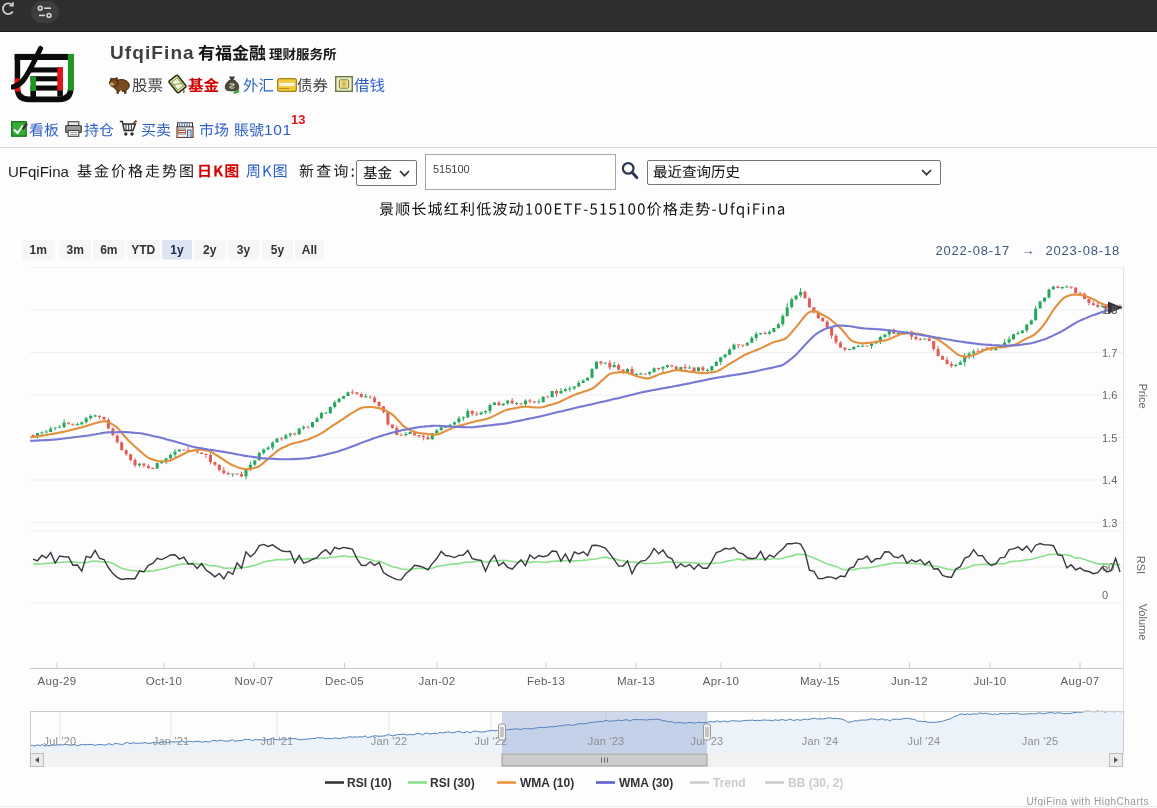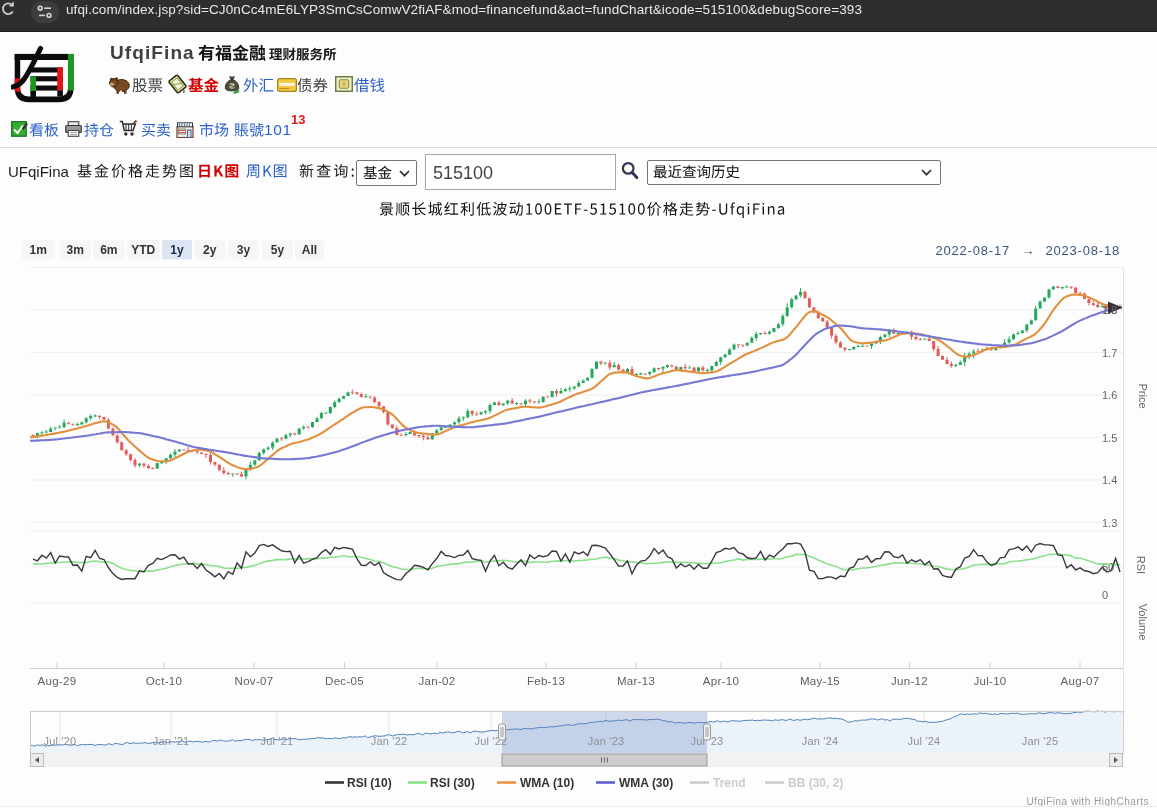--- a/index.html
+++ b/index.html
@@ -17,21 +17,20 @@
     </svg>
 <div class="pill"></div>
 <svg class="abs" style="left:36px;top:5px" width="19" height="14" viewBox="0 0 19 14">
       <g stroke="#d6d6d6" stroke-width="1.6" fill="none">
         <circle cx="4.2" cy="3.2" r="1.9"></circle>
         <path d="M8.2 3.2 H15"></path>
         <path d="M3 10.4 H9"></path>
         <circle cx="13" cy="10.4" r="1.9"></circle>
       </g>
     </svg>
-<div id="url">ufqi.com/index.jsp?sid=CJ0nCc4mE6LYP3SmCsComwV2fiAF&amp;mod=financefund&amp;act=fundChart&amp;icode=515100&amp;debugScore=393</div>
 <svg class="abs" style="left:11px;top:44px" width="64" height="62" viewBox="0 0 64 62">
       <path d="M3.7 9.9 L3.7 44 Q3.7 58.2 18 58.2 L48 58.2 Q62.6 58.2 62.6 44 L62.6 9.9 L57 9.9 L57 44 Q57 52.6 48 52.6 L18 52.6 Q9.2 52.6 9.2 44 L9.2 9.9 Z" fill="#0c0c0c"></path>
       <rect x="3.7" y="9.9" width="53.3" height="6.1" fill="#0c0c0c"></rect>
       <rect x="57" y="9.9" width="5.6" height="36.6" fill="#1d9a1d"></rect>
       <rect x="3.7" y="34.5" width="5.5" height="13" fill="#e51313"></rect>
       <rect x="19.4" y="23.4" width="32.5" height="5.1" fill="#0c0c0c"></rect>
       <rect x="19.4" y="32.2" width="32.5" height="5.1" fill="#0c0c0c"></rect>
       <rect x="19.4" y="41.5" width="32.5" height="5.1" fill="#0c0c0c"></rect>
       <rect x="19.4" y="32.6" width="5.6" height="14.4" fill="#1d9a1d"></rect>
       <rect x="19.4" y="47" width="5.6" height="6.5" fill="#0c0c0c"></rect>
@@ -153,21 +152,21 @@
       <path transform="translate(1,13.5)" d="M5.4 -3.2C5.8 -2.4 6.4 -1.4 6.6 -0.8L7.4 -1.2C7.2 -1.9 6.7 -2.9 6.2 -3.6ZM2.0 -3.5C1.7 -2.6 1.2 -1.7 0.6 -1.0C0.8 -0.9 1.2 -0.6 1.4 -0.4C2.0 -1.2 2.6 -2.2 2.9 -3.3ZM8.3 -11.2V-6.0C8.3 -4.0 8.2 -1.4 6.9 0.4C7.1 0.5 7.6 0.9 7.8 1.1C9.2 -0.9 9.3 -3.8 9.3 -6.0V-6.5H11.6V1.1H12.7V-6.5H14.4V-7.5H9.3V-10.4C10.9 -10.7 12.6 -11.0 13.9 -11.5L13.0 -12.3C11.9 -11.9 10.0 -11.4 8.3 -11.2ZM3.2 -12.4C3.4 -12.0 3.7 -11.5 3.9 -11.0H0.9V-10.1H7.5V-11.0H5.0C4.8 -11.5 4.5 -12.2 4.2 -12.7ZM5.7 -10.0C5.5 -9.3 5.1 -8.3 4.8 -7.6H0.7V-6.6H3.8V-5.1H0.8V-4.1H3.8V-0.3C3.8 -0.1 3.7 -0.1 3.6 -0.1C3.4 -0.1 3.0 -0.1 2.4 -0.1C2.6 0.2 2.7 0.6 2.8 0.9C3.5 0.9 4.0 0.9 4.3 0.7C4.7 0.5 4.8 0.3 4.8 -0.3V-4.1H7.6V-5.1H4.8V-6.6H7.8V-7.6H5.9C6.1 -8.2 6.4 -9.0 6.7 -9.8ZM1.9 -9.8C2.2 -9.1 2.4 -8.2 2.5 -7.6L3.4 -7.9C3.4 -8.4 3.1 -9.3 2.8 -10.0Z M21.6 -3.3H27.7V-2.0H21.6ZM21.6 -5.3H27.7V-4.0H21.6ZM20.5 -6.1V-1.2H28.9V-6.1ZM18.3 -0.3V0.7H31.1V-0.3ZM24.1 -12.6V-10.7H18.1V-9.7H22.9C21.6 -8.3 19.6 -7.0 17.7 -6.4C18.0 -6.1 18.3 -5.7 18.5 -5.5C20.5 -6.3 22.7 -7.8 24.1 -9.6V-6.6H25.2V-9.6C26.6 -7.9 28.8 -6.3 30.9 -5.6C31.1 -5.9 31.4 -6.3 31.7 -6.5C29.8 -7.1 27.7 -8.3 26.4 -9.7H31.4V-10.7H25.2V-12.6Z M36.1 -11.6C36.8 -10.9 37.7 -10.0 38.2 -9.3L39.0 -10.1C38.6 -10.7 37.6 -11.6 36.9 -12.3ZM35.0 -7.9V-6.8H37.1V-1.7C37.1 -1.0 36.7 -0.6 36.4 -0.4C36.6 -0.1 36.9 0.3 37.0 0.6C37.2 0.3 37.6 -0.0 40.2 -1.9C40.1 -2.1 39.9 -2.6 39.8 -2.9L38.2 -1.7V-7.9ZM42.0 -12.6C41.4 -10.7 40.3 -8.8 39.1 -7.6C39.4 -7.4 39.8 -7.1 40.1 -6.9C40.7 -7.5 41.3 -8.4 41.8 -9.3H47.4C47.2 -3.0 47.0 -0.7 46.5 -0.1C46.3 0.0 46.1 0.1 45.8 0.1C45.5 0.1 44.7 0.1 43.8 0.0C44.0 0.3 44.1 0.8 44.1 1.1C44.9 1.1 45.8 1.2 46.3 1.1C46.8 1.1 47.1 0.9 47.5 0.5C48.0 -0.2 48.3 -2.6 48.5 -9.8C48.5 -9.9 48.5 -10.3 48.5 -10.3H42.3C42.6 -11.0 42.9 -11.6 43.1 -12.3ZM44.5 -4.4V-2.8H41.9V-4.4ZM44.5 -5.3H41.9V-6.9H44.5ZM40.9 -7.8V-0.9H41.9V-1.8H45.5V-7.8Z M53.7 -5.8C54.2 -5.8 54.7 -6.3 54.7 -6.9C54.7 -7.5 54.2 -7.9 53.7 -7.9C53.1 -7.9 52.7 -7.5 52.7 -6.9C52.7 -6.3 53.1 -5.8 53.7 -5.8ZM53.7 0.2C54.2 0.2 54.7 -0.2 54.7 -0.8C54.7 -1.5 54.2 -1.9 53.7 -1.9C53.1 -1.9 52.7 -1.5 52.7 -0.8C52.7 -0.2 53.1 0.2 53.7 0.2Z" fill="#1c1c1c"></path>
     </svg>
 <div class="selbox" style="left:356px;top:160px;width:61px;height:26px"></div>
 <svg class="abs" style="left:362px;top:165px" width="31" height="20" viewBox="0 0 31 20">
       <path transform="translate(1,13.1)" d="M9.9 -12.2V-10.8H4.6V-12.2H3.6V-10.8H1.3V-9.9H3.6V-5.2H0.7V-4.3H3.8C3.0 -3.2 1.7 -2.3 0.5 -1.9C0.8 -1.7 1.1 -1.3 1.2 -1.0C2.6 -1.7 4.1 -2.9 5.0 -4.3H9.6C10.5 -3.0 11.9 -1.8 13.3 -1.2C13.5 -1.5 13.8 -1.8 14.0 -2.0C12.8 -2.5 11.6 -3.3 10.7 -4.3H13.8V-5.2H11.0V-9.9H13.2V-10.8H11.0V-12.2ZM4.6 -9.9H9.9V-8.9H4.6ZM6.7 -3.8V-2.6H3.7V-1.7H6.7V-0.2H1.8V0.8H12.8V-0.2H7.8V-1.7H10.8V-2.6H7.8V-3.8ZM4.6 -8.1H9.9V-7.1H4.6ZM4.6 -6.2H9.9V-5.2H4.6Z M17.4 -3.2C17.9 -2.3 18.5 -1.2 18.7 -0.5L19.7 -0.9C19.4 -1.6 18.8 -2.7 18.3 -3.5ZM25.1 -3.5C24.8 -2.7 24.1 -1.6 23.6 -0.8L24.4 -0.5C25.0 -1.1 25.6 -2.2 26.2 -3.1ZM21.7 -12.3C20.4 -10.2 17.7 -8.5 14.9 -7.6C15.2 -7.3 15.5 -6.9 15.7 -6.6C16.5 -6.9 17.3 -7.2 18.0 -7.6V-6.8H21.1V-4.8H16.1V-3.8H21.1V-0.3H15.5V0.7H28.0V-0.3H22.3V-3.8H27.4V-4.8H22.3V-6.8H25.5V-7.7C26.3 -7.3 27.1 -6.9 27.8 -6.6C28.0 -6.9 28.3 -7.3 28.6 -7.6C26.4 -8.3 23.8 -9.8 22.4 -11.3L22.8 -11.9ZM25.3 -7.8H18.4C19.6 -8.6 20.8 -9.5 21.8 -10.6C22.7 -9.6 24.0 -8.6 25.3 -7.8Z" fill="#111"></path>
     </svg>
 <svg class="abs" style="left:399px;top:170px" width="11" height="7" viewBox="0 0 11 7">
       <path d="M1 1 L5.5 5.7 L10 1" fill="none" stroke="#333" stroke-width="1.7"></path>
     </svg>
 <div class="abs" style="left:425px;top:154px;width:191px;height:36px;border:1px solid #a6a6a6;background:#fff"></div>
-<div class="abs" style="left:433px;top:163px;font-size:18px;color:#444">515100</div>
+<div class="abs" style="left:433px;top:163px;font-size:11px;color:#444">515100</div>
 <svg class="abs" style="left:621px;top:161px" width="18" height="19" viewBox="0 0 18 19">
       <circle cx="7.2" cy="7.4" r="5.3" fill="none" stroke="#2a3850" stroke-width="2.2"></circle>
       <path d="M11.2 11.6 L15.8 16.6" stroke="#2a3850" stroke-width="3" stroke-linecap="round"></path>
     </svg>
 <div class="selbox" style="left:647px;top:160px;width:294px;height:25px"></div>
 <svg class="abs" style="left:652px;top:164px" width="89" height="20" viewBox="0 0 89 20">
       <path transform="translate(1,13.1)" d="M3.6 -9.2H10.9V-8.2H3.6ZM3.6 -10.9H10.9V-9.9H3.6ZM2.6 -11.7V-7.4H12.0V-11.7ZM5.7 -5.7V-4.7H3.1V-5.7ZM0.7 -0.6 0.8 0.3 5.7 -0.2V1.2H6.8V-0.4L7.6 -0.5V-1.4L6.8 -1.3V-5.7H13.8V-6.6H0.7V-5.7H2.1V-0.8ZM7.4 -4.8V-3.9H8.2L7.9 -3.8C8.4 -2.7 9.0 -1.8 9.7 -1.0C8.9 -0.4 8.0 0.0 7.1 0.3C7.3 0.5 7.6 0.9 7.7 1.1C8.6 0.8 9.6 0.3 10.4 -0.4C11.3 0.3 12.2 0.8 13.3 1.1C13.5 0.9 13.7 0.5 14.0 0.3C12.9 0.0 12.0 -0.4 11.2 -1.0C12.1 -2.0 12.9 -3.1 13.3 -4.6L12.7 -4.8L12.5 -4.8ZM8.9 -3.9H12.1C11.7 -3.0 11.1 -2.3 10.5 -1.6C9.8 -2.3 9.3 -3.0 8.9 -3.9ZM5.7 -3.9V-2.9H3.1V-3.9ZM5.7 -2.1V-1.2L3.1 -0.9V-2.1Z M15.7 -11.4C16.5 -10.6 17.4 -9.5 17.8 -8.8L18.7 -9.4C18.3 -10.1 17.3 -11.2 16.5 -11.9ZM27.1 -12.2C25.6 -11.7 22.8 -11.4 20.5 -11.3V-8.1C20.5 -6.2 20.4 -3.6 19.1 -1.7C19.4 -1.6 19.8 -1.3 20.0 -1.1C21.2 -2.7 21.5 -5.0 21.6 -6.9H24.5V-1.1H25.6V-6.9H28.3V-7.9H21.6V-8.1V-10.4C23.8 -10.6 26.3 -10.9 28.0 -11.4ZM18.3 -6.9H15.3V-5.9H17.2V-1.8C16.6 -1.6 15.8 -0.9 15.1 -0.1L15.8 0.9C16.5 -0.1 17.2 -0.9 17.7 -0.9C18.1 -0.9 18.5 -0.4 19.1 -0.1C20.1 0.6 21.3 0.7 23.2 0.7C24.5 0.7 27.1 0.7 28.2 0.6C28.2 0.3 28.4 -0.3 28.5 -0.6C27.1 -0.4 24.9 -0.3 23.2 -0.3C21.5 -0.3 20.3 -0.4 19.4 -1.0C18.9 -1.3 18.6 -1.6 18.3 -1.7Z M33.3 -3.2H39.1V-1.9H33.3ZM33.3 -5.1H39.1V-3.9H33.3ZM32.2 -5.9V-1.2H40.3V-5.9ZM30.1 -0.3V0.7H42.5V-0.3ZM35.7 -12.2V-10.3H29.8V-9.4H34.5C33.2 -8.0 31.3 -6.8 29.5 -6.1C29.8 -5.9 30.1 -5.5 30.2 -5.3C32.2 -6.1 34.4 -7.6 35.7 -9.3V-6.3H36.7V-9.3C38.1 -7.6 40.3 -6.1 42.3 -5.4C42.4 -5.7 42.7 -6.1 43.0 -6.3C41.2 -6.9 39.2 -8.1 37.9 -9.4H42.7V-10.3H36.7V-12.2Z M45.2 -11.2C45.9 -10.6 46.7 -9.6 47.1 -9.0L47.9 -9.7C47.5 -10.3 46.6 -11.2 45.9 -11.9ZM44.1 -7.6V-6.6H46.2V-1.6C46.2 -1.0 45.7 -0.5 45.5 -0.3C45.6 -0.1 45.9 0.3 46.0 0.6C46.2 0.3 46.6 -0.0 49.1 -1.9C49.0 -2.1 48.8 -2.5 48.7 -2.8L47.2 -1.7V-7.6ZM50.8 -12.2C50.2 -10.3 49.2 -8.5 48.0 -7.3C48.3 -7.2 48.8 -6.8 49.0 -6.6C49.5 -7.3 50.1 -8.1 50.6 -9.0H56.1C55.9 -2.9 55.6 -0.7 55.2 -0.1C55.0 0.0 54.9 0.1 54.6 0.1C54.2 0.1 53.4 0.1 52.6 0.0C52.8 0.3 52.9 0.8 52.9 1.1C53.7 1.1 54.5 1.1 55.0 1.1C55.5 1.0 55.8 0.9 56.1 0.5C56.7 -0.2 56.9 -2.6 57.1 -9.4C57.1 -9.6 57.1 -10.0 57.1 -10.0H51.2C51.5 -10.6 51.7 -11.3 52.0 -11.9ZM53.2 -4.2V-2.7H50.7V-4.2ZM53.2 -5.1H50.7V-6.7H53.2ZM49.7 -7.6V-0.9H50.7V-1.8H54.2V-7.6Z M59.7 -11.5V-6.8C59.7 -4.6 59.6 -1.6 58.5 0.5C58.8 0.6 59.3 0.9 59.5 1.1C60.6 -1.2 60.8 -4.5 60.8 -6.8V-10.4H71.7V-11.5ZM65.2 -9.7C65.1 -8.8 65.1 -8.0 65.1 -7.3H61.7V-6.2H65.0C64.7 -3.4 63.9 -1.1 61.1 0.3C61.3 0.5 61.7 0.8 61.8 1.1C64.8 -0.5 65.8 -3.1 66.1 -6.2H69.9C69.7 -2.3 69.4 -0.7 69.0 -0.3C68.9 -0.1 68.7 -0.1 68.4 -0.1C68.1 -0.1 67.2 -0.1 66.3 -0.2C66.4 0.1 66.6 0.6 66.6 0.9C67.5 0.9 68.4 1.0 68.8 0.9C69.3 0.9 69.6 0.8 69.9 0.4C70.5 -0.2 70.7 -2.0 71.0 -6.8C71.0 -6.9 71.0 -7.3 71.0 -7.3H66.2C66.2 -8.0 66.3 -8.8 66.3 -9.7Z M75.3 -8.8H79.2V-6.1H75.3ZM80.3 -8.8H84.2V-6.1H80.3ZM75.9 -4.6 75.0 -4.2C75.5 -3.0 76.3 -2.0 77.1 -1.3C76.2 -0.7 75.0 -0.2 73.1 0.2C73.4 0.4 73.6 0.9 73.8 1.2C75.7 0.7 77.1 0.1 78.1 -0.7C80.0 0.5 82.6 0.9 86.0 1.1C86.0 0.8 86.3 0.3 86.5 0.0C83.2 -0.1 80.8 -0.4 78.9 -1.4C79.9 -2.5 80.2 -3.8 80.3 -5.1H85.3V-9.9H80.3V-12.1H79.2V-9.9H74.3V-5.1H79.2C79.1 -4.0 78.9 -2.9 78.0 -2.0C77.2 -2.7 76.5 -3.5 75.9 -4.6Z" fill="#111"></path>
     </svg>
 <svg class="abs" style="left:921px;top:169px" width="11" height="7" viewBox="0 0 11 7">
       <path d="M1 1 L5.5 5.7 L10 1" fill="none" stroke="#333" stroke-width="1.7"></path>

